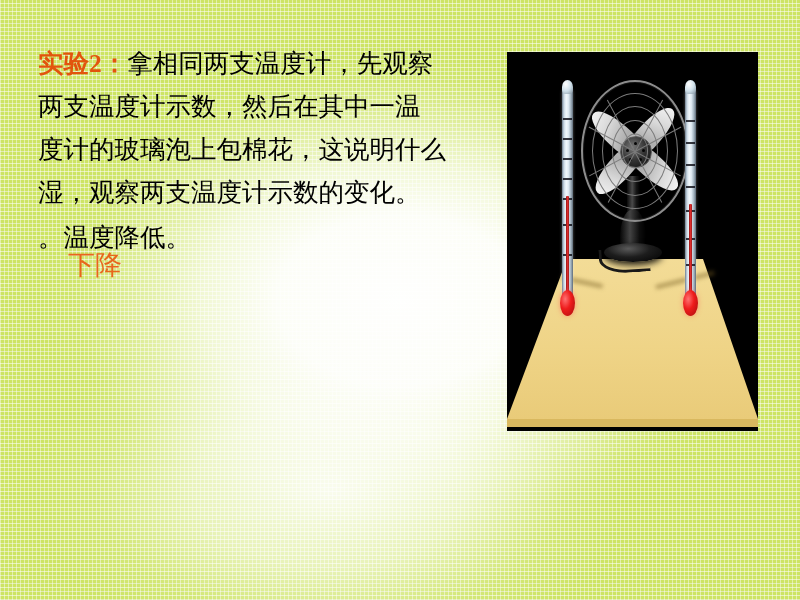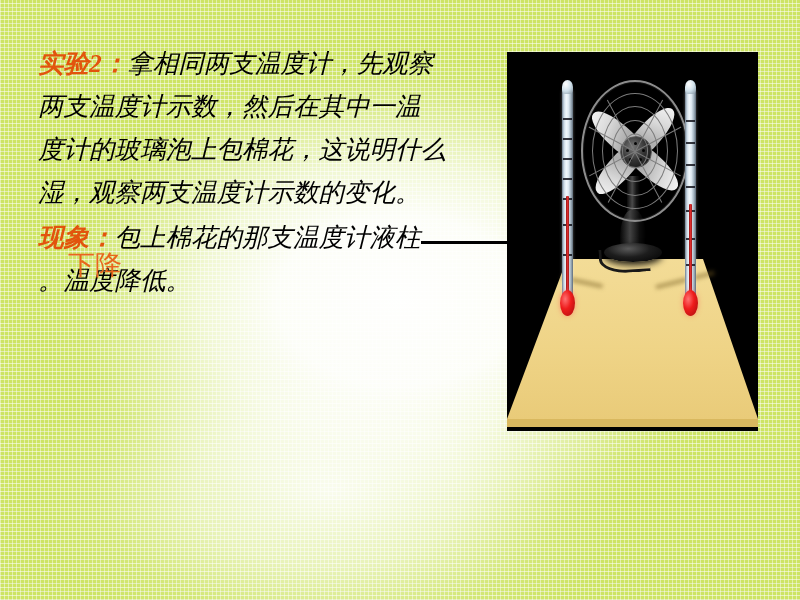--- a/index.html
+++ b/index.html
@@ -65,21 +65,20 @@
         rgba(255,255,255,0.12) 78%,
         rgba(255,255,255,0.0) 100%);
   }
 
   
   .text-col {
     position: absolute;
     left: 38px;
     top: 42px;
     width: 470px;
-    font-style: italic;
   }
   .line {
     font-size: 25.5px;
     line-height: 42px;
     color: #000000;
     white-space: nowrap;
     letter-spacing: 0px;
   }
   .lbl {
     color: #E2540D;
@@ -299,23 +298,20 @@
     <div class="para-block">
       <div class="line">
         <span class="lbl">实验2：</span><span>拿相同两支温度计，先观察</span>
       </div>
       <div class="line">两支温度计示数，然后在其中一温</div>
       <div class="line">度计的玻璃泡上包棉花，这说明什么</div>
       <div class="line">湿，观察两支温度计示数的变化。</div>
     </div>
 
     <div class="para-block" style="margin-top:2px;">
-      <div class="line">
-        <span class="lbl">现象：</span><span>包上棉花的那支温度计液柱</span><span class="blankline"></span>
-      </div>
       <div class="line">。温度降低。</div>
     </div>
 
 
   </div>
 
   <div class="float-ans">下降</div>
 
   <div class="photo">
 

